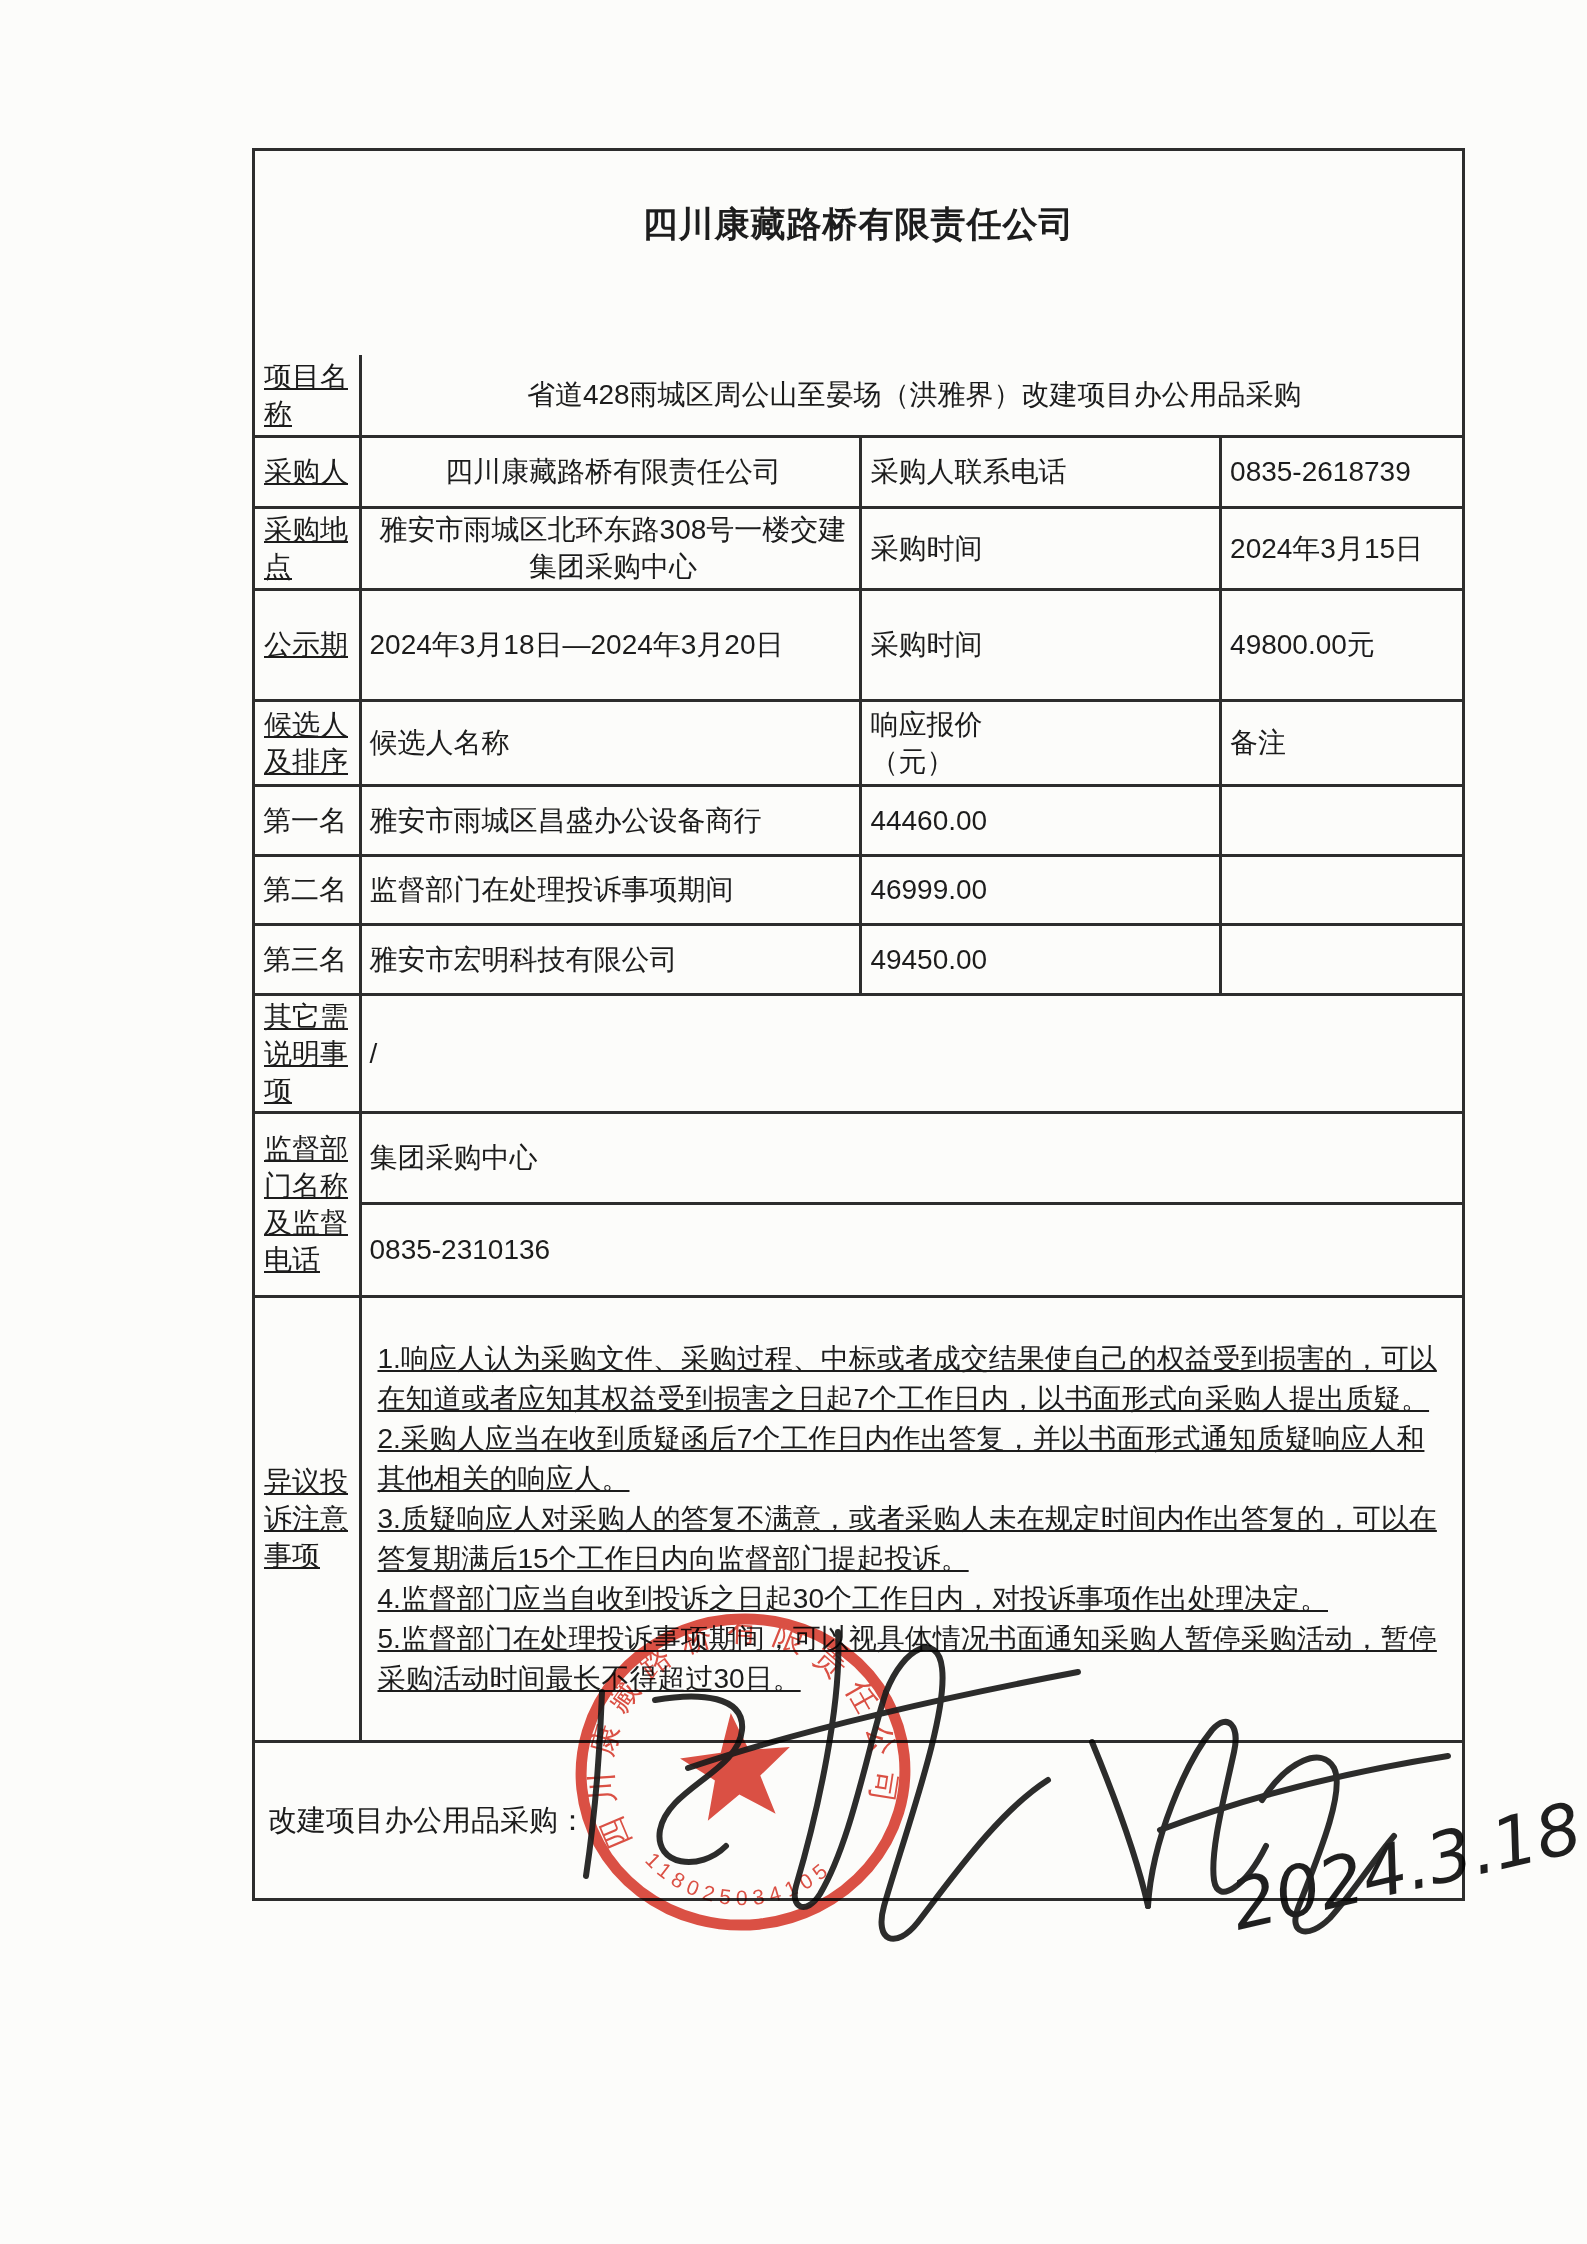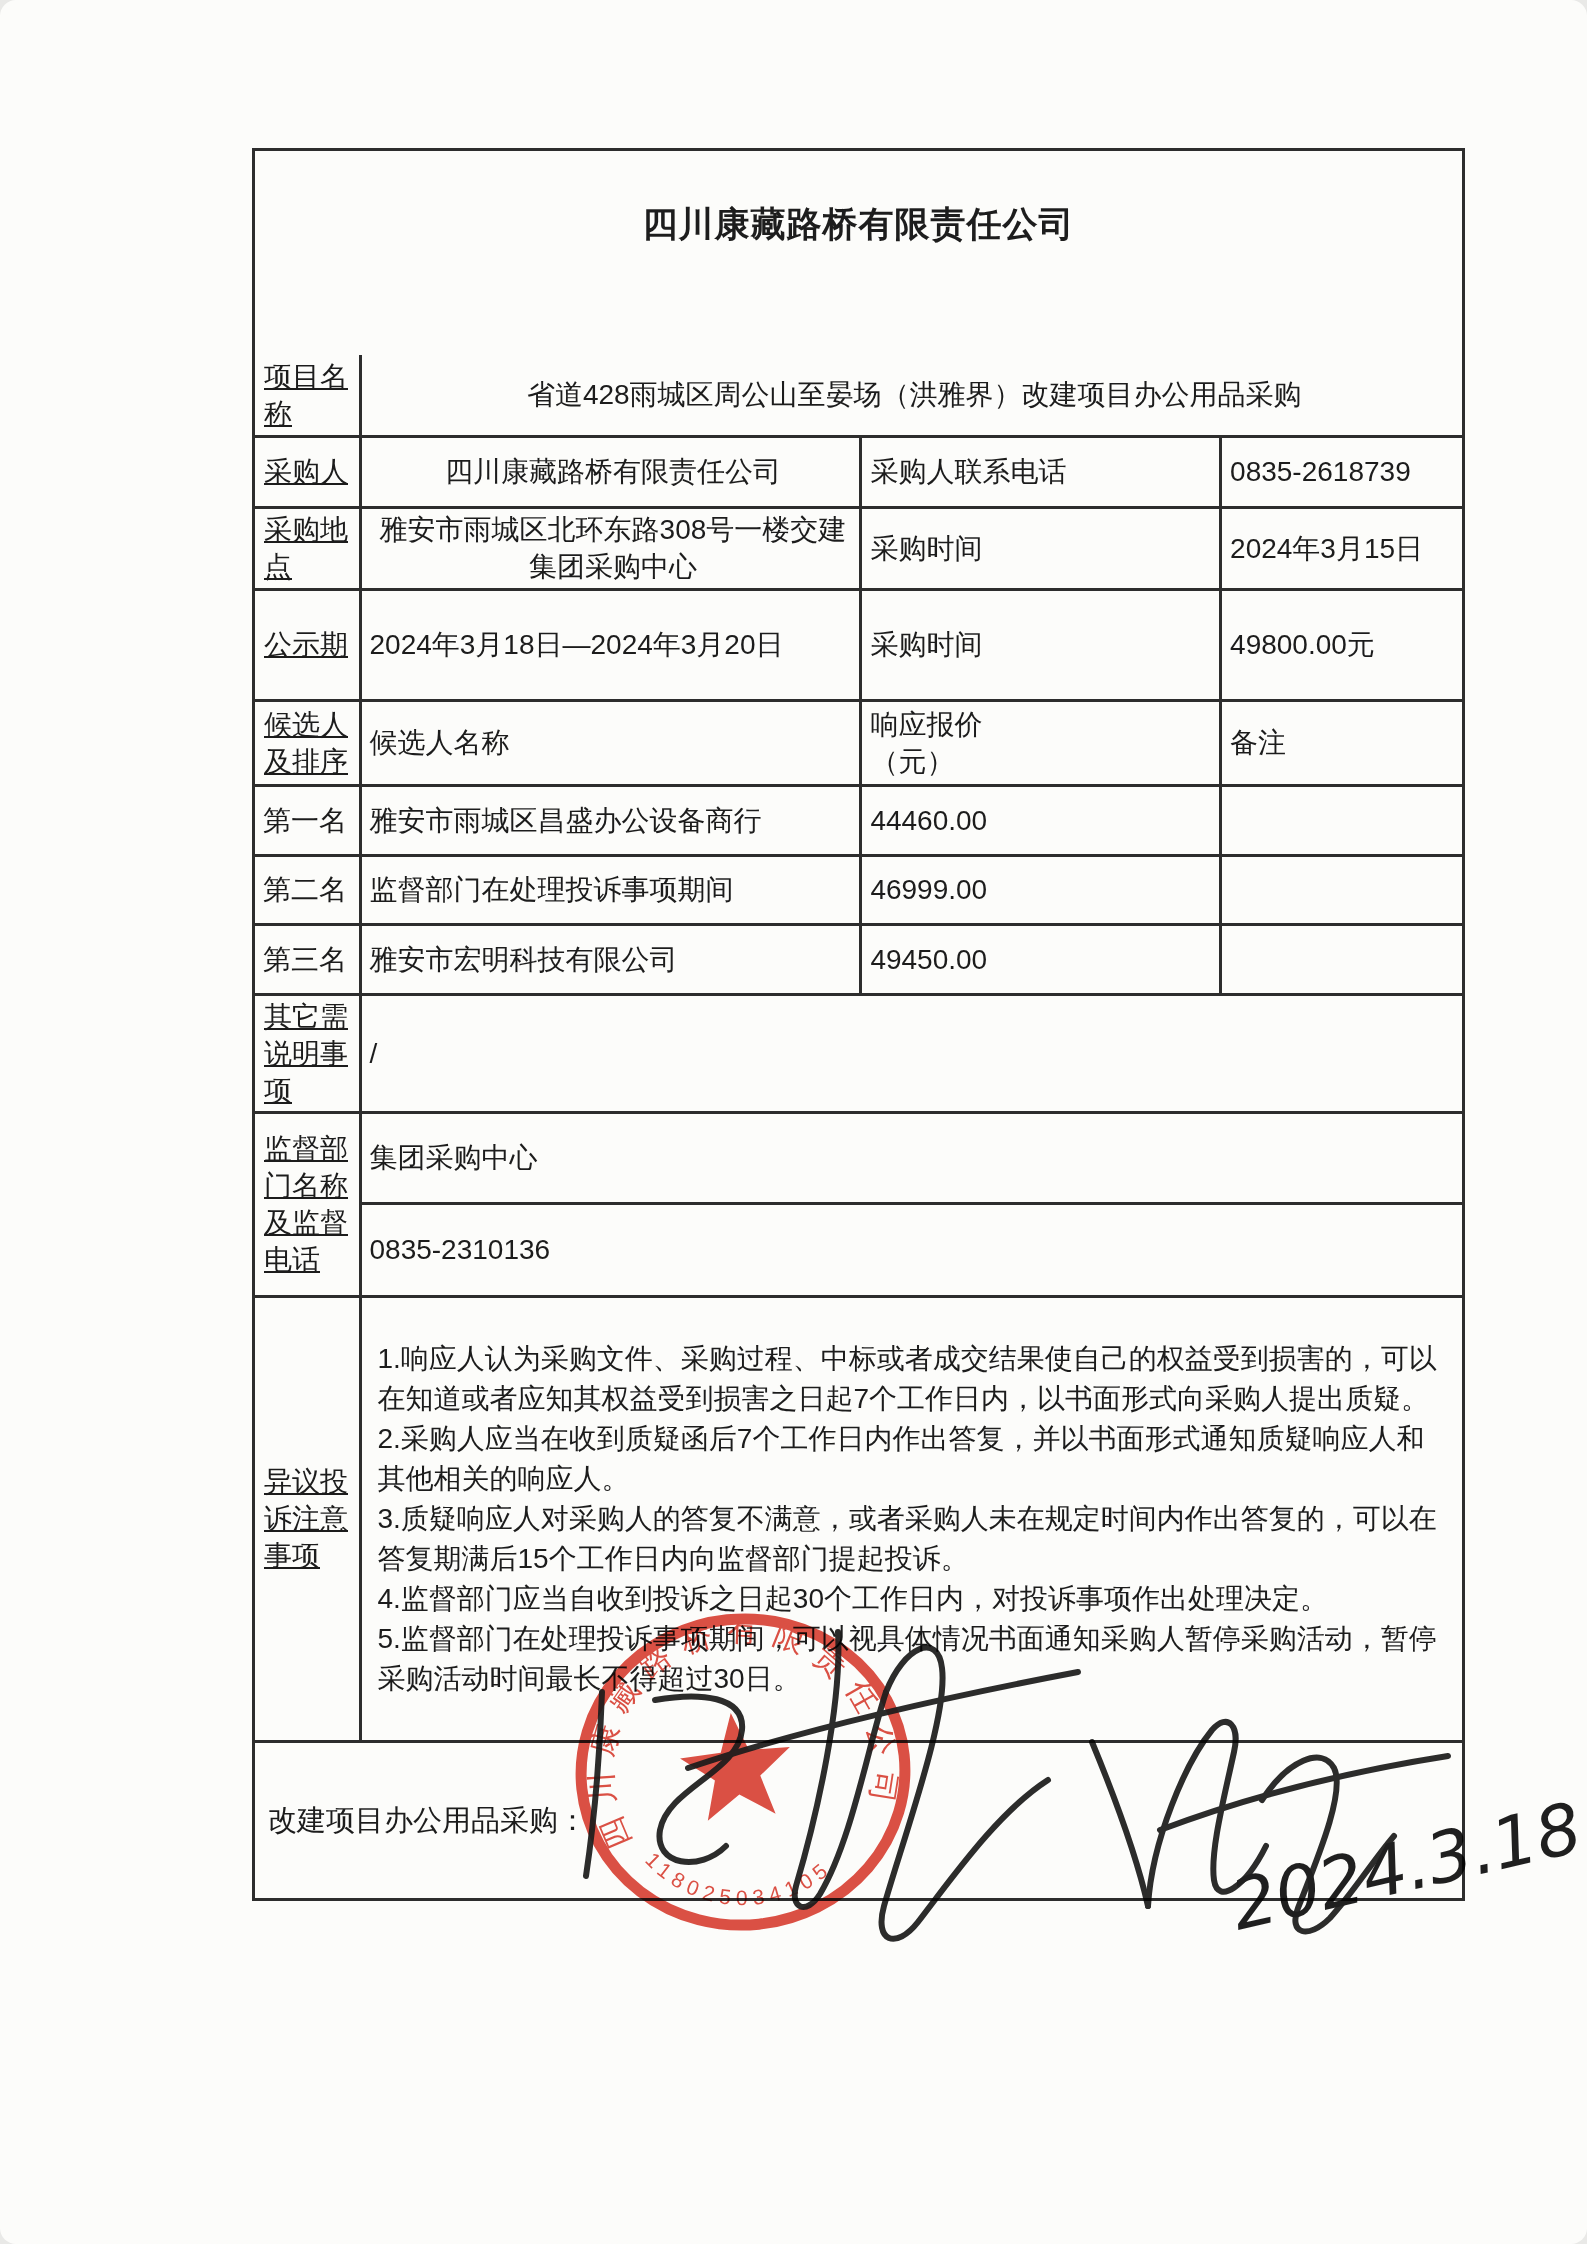--- a/index.html
+++ b/index.html
@@ -3,21 +3,21 @@
 <meta charset="utf-8">
 <style>
   html,body{margin:0;padding:0;}
   body{
     width:1587px;height:2244px;
     background:#e9e9e7;
     font-family:"Liberation Sans", sans-serif;
   }
   .sheet{
     position:relative;width:1587px;height:2244px;
-    background:#fcfcfa;overflow:hidden;color:#1d1d1d;border-radius:16px;
+    background:#fcfcfa;overflow:hidden;color:#1d1d1d;
   }
   .doc{
     position:absolute;left:252px;top:148px;width:1213px;
     border:3px solid #2d2d2d;background:transparent;box-sizing:border-box;
   }
   .title-block{height:204px;box-sizing:border-box;padding-top:50px;text-align:center;}
   .t1{font-size:35px;font-weight:bold;line-height:46px;letter-spacing:1px;}
   .t2{font-size:35px;font-weight:bold;line-height:52px;letter-spacing:0px;}
   table{width:100%;border-collapse:collapse;border-style:hidden;table-layout:fixed;}
   td{
@@ -26,21 +26,21 @@
     box-sizing:border-box;color:#1c1c1c;
   }
   .lab{text-align:left;padding:2px 4px 2px 9px;text-decoration:underline;}
   .c{}
   .l{text-align:center;padding-left:13px;}
   .pre{white-space:pre-line;}
   .r1{height:81px}.r2{height:71px}.r3{height:82px}.r4{height:111px}
   .r5{height:85px}.r6{height:70px}.r7{height:69px}.r8{height:70px}
   .r9{height:95px}.r10a{height:91px}.r10b{height:93px}
   .r11{height:445px}.r12{height:157px}
-  .notes-cell{padding:10px 16px;}
+  .notes-cell{padding:10px 16px;text-decoration:underline;}
   .notes-cell p{margin:0;font-size:28px;line-height:40px;text-align:left;}
   .sign-cell{padding-left:13px;font-size:29px;}
   .overlay{
     position:absolute;left:0;top:0;width:1587px;height:2244px;
     pointer-events:none;mix-blend-mode:multiply;
   }
 </style>
 </head>
 <body>
 

